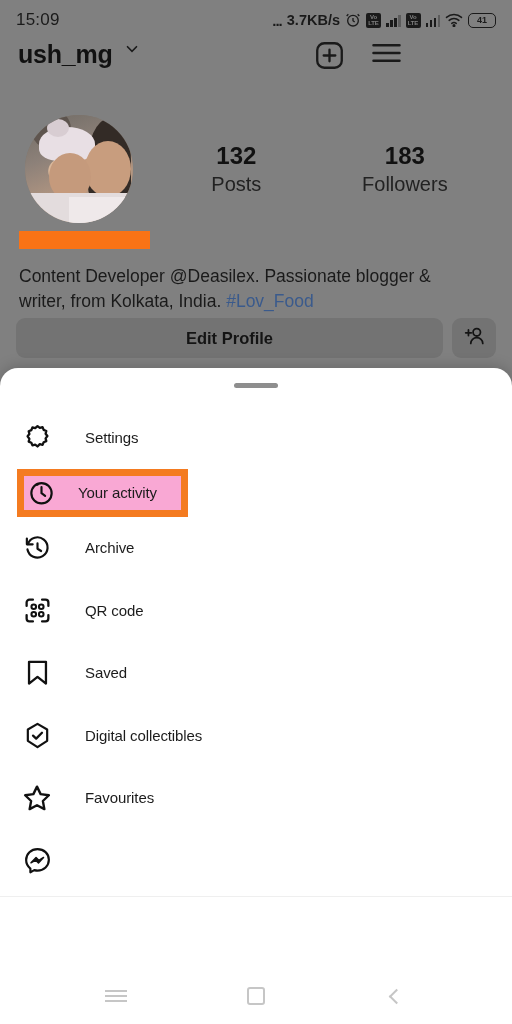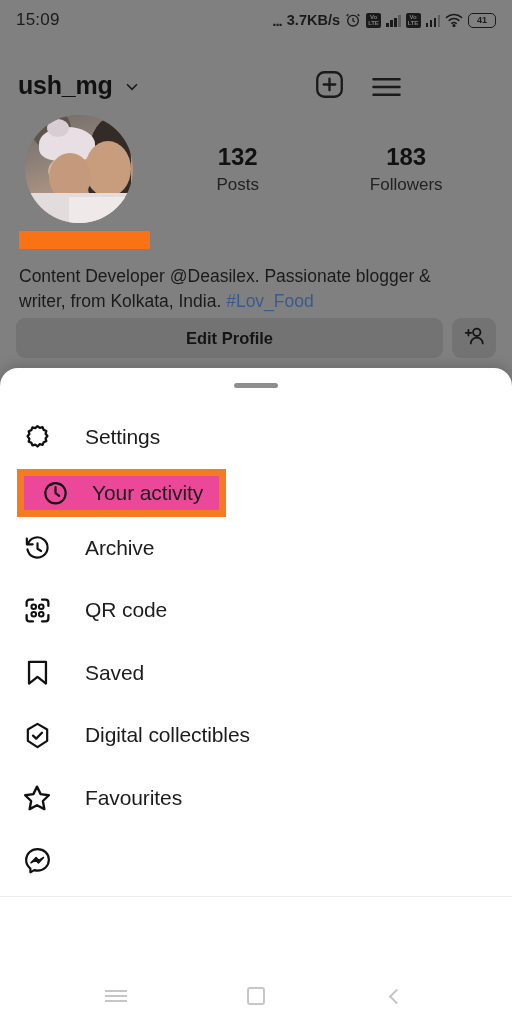--- a/index.html
+++ b/index.html
@@ -45,21 +45,21 @@
   .bars i:nth-child(3){height:9px}
   .bars i:nth-child(4){height:12px; opacity:.35}
   .batt{
     width:28px;height:15px;border:1.6px solid #1a1a1a;border-radius:5px;
     font-size:9px;font-weight:600;display:flex;align-items:center;justify-content:center;
   }
 
   
   .ig-top{
     position:absolute; left:0; top:40px; width:420px; height:60px;
-    display:flex; align-items:flex-end; padding:0 18px; z-index:6;
+    display:flex; align-items:flex-start; padding:0 18px; z-index:6;
   }
   .ig-user{ font-size:25px; font-weight:700; color:#111; letter-spacing:-.2px;}
   .ig-chev{ margin-left:10px; display:inline-block; }
   .ig-top-sp{ flex:1; }
   .ig-top-ico{ margin-left:26px; display:inline-flex; }
 
   .ig-statsrow{
     position:absolute; left:0; top:110px; width:512px; height:118px;
     display:flex; align-items:center; z-index:6;
   }
@@ -79,21 +79,21 @@
   .av-cap{position:absolute;left:14px;top:12px;width:56px;height:34px;border-radius:50% 50% 35% 35%;background:#e8dfe4;}
   .av-capb{position:absolute;left:22px;top:4px;width:22px;height:18px;border-radius:50%;background:#d8cdd2;}
   .av-face1{position:absolute;left:24px;top:38px;width:42px;height:48px;border-radius:50%;background:#c59a7c;}
   .av-face2{position:absolute;left:60px;top:26px;width:46px;height:56px;border-radius:50%;background:#c89d7e;}
   .av-shirt{position:absolute;left:0;bottom:0;width:108px;height:30px;background:#e3dcdd;}
   .av-shirt2{position:absolute;left:44px;bottom:0;width:64px;height:26px;background:#efe9ea;}
 
   .stats{ display:flex; flex:1; justify-content:space-around; padding:0 14px 0 28px;}
   .stat{ text-align:center; }
   .stat-n{ font-size:24px; font-weight:700; color:#111; line-height:1.15;}
-  .stat-l{ font-size:17px; color:#222; margin-top:4px;}
+  .stat-l{ font-size:20px; color:#222; margin-top:4px;}
 
   .redact{
     position:absolute; left:19px; top:231px; width:131px; height:18px; z-index:6;
   }
   .bio{
     position:absolute; left:19px; top:264px; width:450px; z-index:6;
     font-size:17.5px; line-height:25px; color:#1a1a1a;
   }
   .bio .tag{ color:#3a5a8c; }
 
@@ -120,25 +120,25 @@
   }
   .menu{ margin-top:18px; }
   .mrow{
     display:flex; align-items:center; height:62.5px; padding-left:19px;
   }
   .mrow .mico{
     width:36px; height:36px; display:flex; align-items:center; justify-content:center;
     flex:none;
   }
   .mrow .mlbl{
-    margin-left:30px; font-size:21px; color:#1c1c1c; letter-spacing:-.1px;
+    margin-left:30px; font-size:15px; color:#1c1c1c; letter-spacing:-.1px;
   }
   .mrow.highlight{
-    margin-left:17px; padding-left:16px; width:209px;
-    border:7px solid #F47B20; height:48px; background:#ec4899;
+    margin-left:17px; padding-left:2px; width:171px;
+    border:7px solid #F47B20; height:48px; background:#f9a8d4;
     box-sizing:border-box;
   }
   .mrow.highlight .mico{ width:30px;height:30px;}
   .mrow.highlight .mlbl{ margin-left:22px; }
   .sheet-div{
     height:1px;background:#efefef;margin-top:4px;
   }
 
   
   .navbar{

